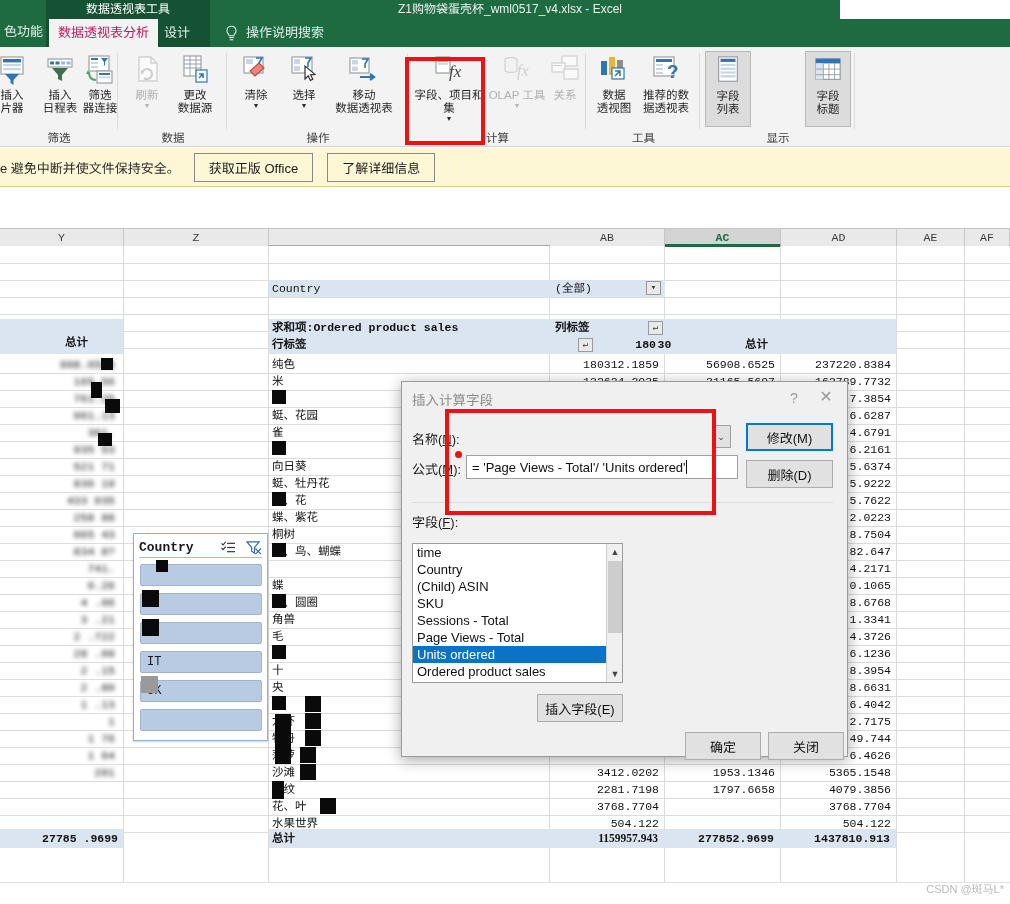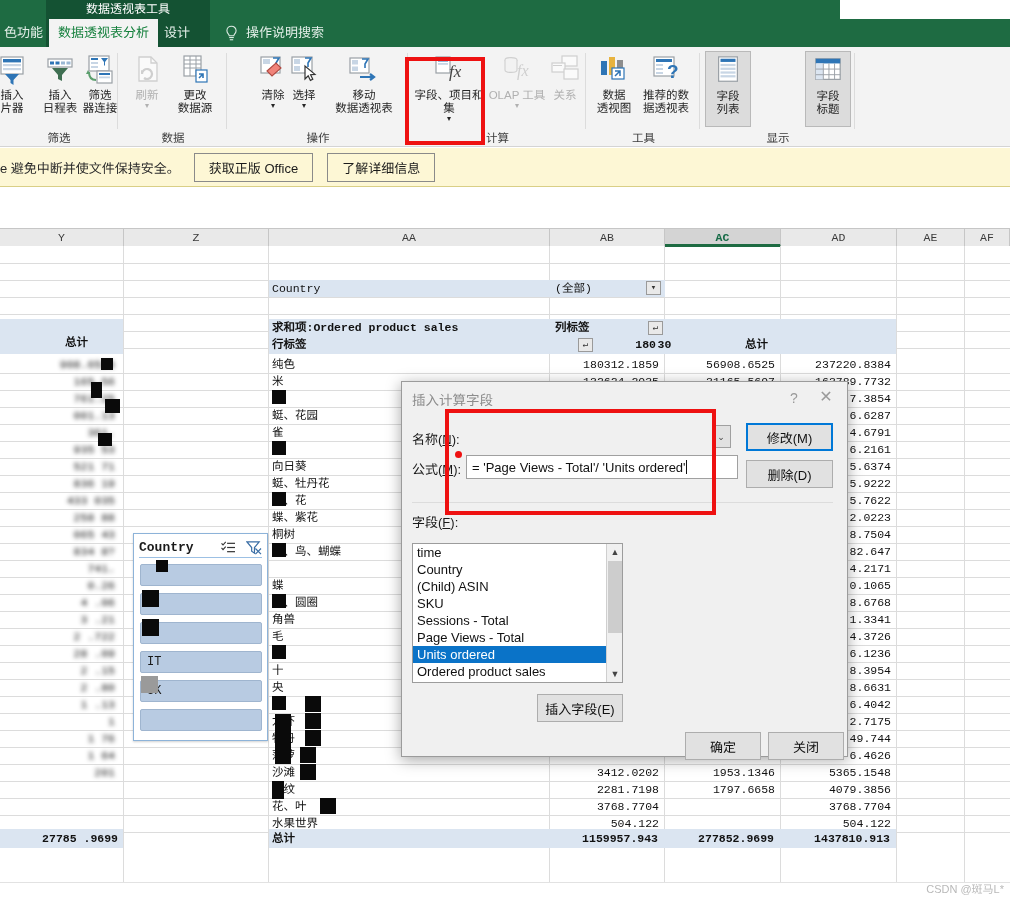--- a/index.html
+++ b/index.html
@@ -43,23 +43,23 @@
   .tabstrip .ctxgroup {
     position: absolute; left: 46px; top: 0; width: 164px; height: 28px;
     background: #145233;
   }
   .tab {
     position: absolute; top: 0; height: 28px;
     color: #e4efe9; font-size: 13px; line-height: 28px;
     padding: 0 9px; white-space: nowrap; cursor: default;
   }
   .tab.active {
-    background: #f3f3f3; color: #15803d;
-  }
-  .tab-t0 { left: 0px; width: 50px; padding: 0 4px; overflow: hidden; }
+    background: #f3f3f3; color: #be185d;
+  }
+  .tab-t0 { left: 0px; width: 50px; padding: 0 4px; overflow: hidden; font-family: Liberation Mono, monospace; }
   .tab-t1 { left: 49px; }
   .tab-t2 { left: 155px; }
   .tellme {
     position: absolute; left: 212px; top: 0; height: 28px;
     color: #e4efe9; font-size: 13px; line-height: 28px;
     display: flex; align-items: center; gap: 7px; padding-left: 12px;
     white-space: nowrap;
   }
   .bulb { display:block; }
 
@@ -272,20 +272,21 @@
     background: #ffffff; border-top: 1px solid #e2e2e2;
   }
 </style>
 </head>
 <body>
 
 <div id="app">
 
   <div class="titlebar">
     <div class="ctx-tab-banner">数据透视表工具</div>
+    <div class="doc-title">Z1购物袋蛋壳杯_wml0517_v4.xlsx  -  Excel</div>
   </div>
 
   <div class="tabstrip">
     <div class="ctxgroup"></div>
     <div class="tab tab-t0">色功能</div>
     <div class="tab tab-t1 active">数据透视表分析</div>
     <div class="tab tab-t2">设计</div>
     <div class="tellme">
       <svg class="bulb" width="15" height="17" viewBox="0 0 15 17">
         <path d="M7.5 1.2c-2.6 0-4.6 2-4.6 4.5 0 1.7 1 2.9 1.7 3.7.4.5.6.9.6 1.4h4.6c0-.5.2-.9.6-1.4.7-.8 1.7-2 1.7-3.7 0-2.5-2-4.5-4.6-4.5z" fill="none" stroke="#dcebe3" stroke-width="1.1"></path>
@@ -375,21 +376,21 @@
           </svg>
         </span>
         <span class="lbl">更改
 数据源</span>
       </div>
       <div class="grp-label">数据</div>
       <div class="sep"></div>
     </div>
 
     <div class="rgroup" style="left:228px;width:180px;">
-      <div class="rbtn" style="left:22px;width:46px;">
+      <div class="rbtn" style="left:5px;width:46px;">
         <span class="ico">
           <svg width="32" height="32" viewBox="0 0 32 32">
             <rect x="4" y="3" width="19" height="16" fill="#fff" stroke="#9aa0a6" stroke-width="1.2"></rect>
             <rect x="6" y="5" width="7" height="5" fill="#c8d6e5"></rect>
             <path d="M16 4 h6 l-3 5 v4" fill="none" stroke="#2e75b6" stroke-width="1.6"></path>
             <path d="M10 17 l9 -8 l5 5 l-9 8 z" fill="#f0837a" stroke="#b04a42" stroke-width="1.1"></path>
           </svg>
         </span>
         <span class="lbl">清除</span>
         <span class="chev">▾</span>
@@ -538,21 +539,20 @@
     <span class="msg">e 避免中断并使文件保持安全。</span>
     <span class="ibtn">获取正版 Office</span>
     <span class="ibtn">了解详细信息</span>
   </div>
 
   <div class="sheet">
 
     <div class="colhead-row">
       <div class="colhead" style="left:0px;width:124px;">Y</div>
       <div class="colhead" style="left:124px;width:145px;">Z</div>
-      <div class="colhead" style="left:269px;width:281px;">AA</div>
       <div class="colhead" style="left:550px;width:115px;">AB</div>
       <div class="colhead sel" style="left:665px;width:116px;">AC</div>
       <div class="colhead" style="left:781px;width:116px;">AD</div>
       <div class="colhead" style="left:897px;width:68px;">AE</div>
       <div class="colhead" style="left:965px;width:45px;">AF</div>
     </div>
 
     <div class="grid">
 
       <div class="vline" style="left:123px;"></div>
@@ -738,21 +738,21 @@
           <div class="redact" style="left:305px;top:450px;width:16px;height:16px;"></div>
           <div class="redact" style="left:305px;top:467px;width:16px;height:16px;"></div>
           <div class="redact" style="left:305px;top:484px;width:16px;height:16px;"></div>
           <div class="redact" style="left:300px;top:501px;width:16px;height:16px;"></div>
           <div class="redact" style="left:300px;top:518px;width:16px;height:16px;"></div>
           <div class="redact" style="left:320px;top:552px;width:16px;height:16px;"></div>
         </div>
 
       <div class="pv-band" style="left:269px;top:583px;width:627px;height:19px;"></div>
       <div class="pv-hdr" style="left:269px;top:584px;">总计</div>
-      <div class="pv-hdr" style="left:550px;top:584px;width:112px;text-align:right;padding-right:4px;">1159957.943</div>
+      <div class="pv-hdr" style="left:550px;top:584px;width:112px;text-align:right;padding-right:4px;font-family:Liberation Serif, serif;">1159957.943</div>
       <div class="pv-hdr" style="left:666px;top:584px;width:112px;text-align:right;padding-right:4px;">277852.9699</div>
       <div class="pv-hdr" style="left:782px;top:584px;width:112px;text-align:right;padding-right:4px;">1437810.913</div>
 
       <div class="pv-band" style="left:0px;top:73px;width:123px;height:35px;"></div>
       <div class="pv-hdr" style="left:62px;top:88px;">总计</div>
       <div id="left-host" class="blur">
           <div class="cell num" style="left:0px;top:110px;width:118px;">908.6525</div>
           <div class="cell num" style="left:0px;top:127px;width:118px;">165.56</div>
           <div class="cell num" style="left:0px;top:144px;width:118px;">761.25</div>
           <div class="cell num" style="left:0px;top:161px;width:118px;">001.13</div>

